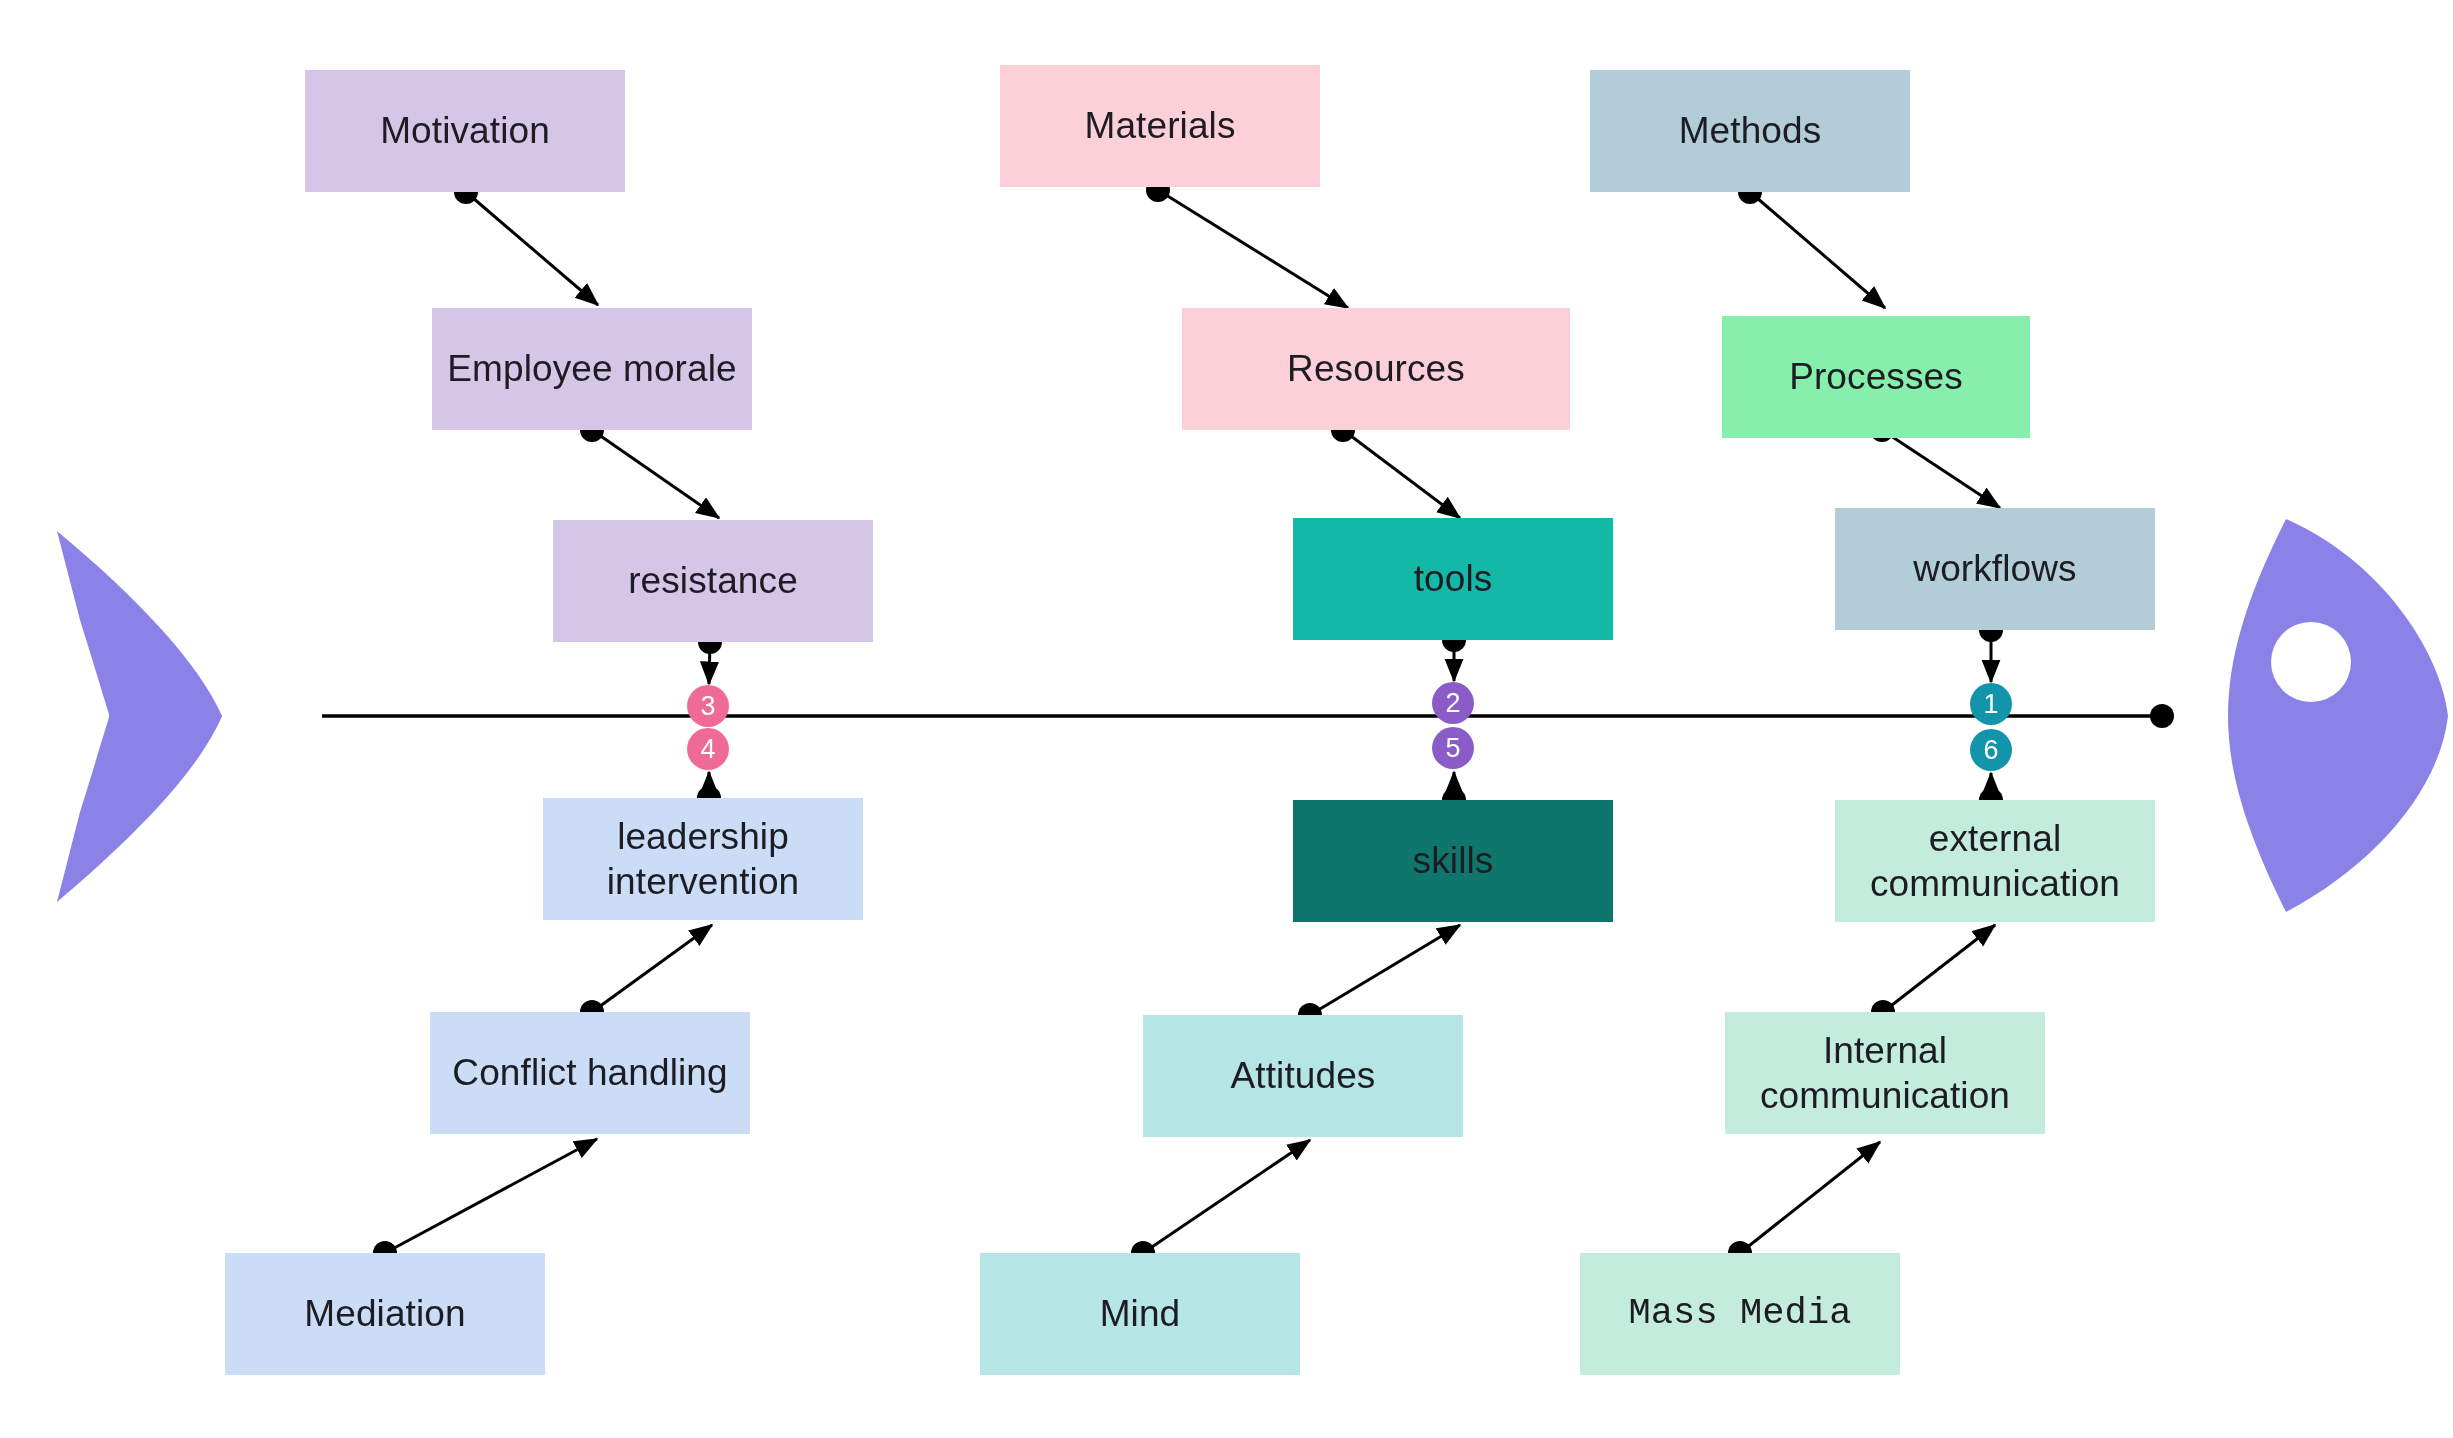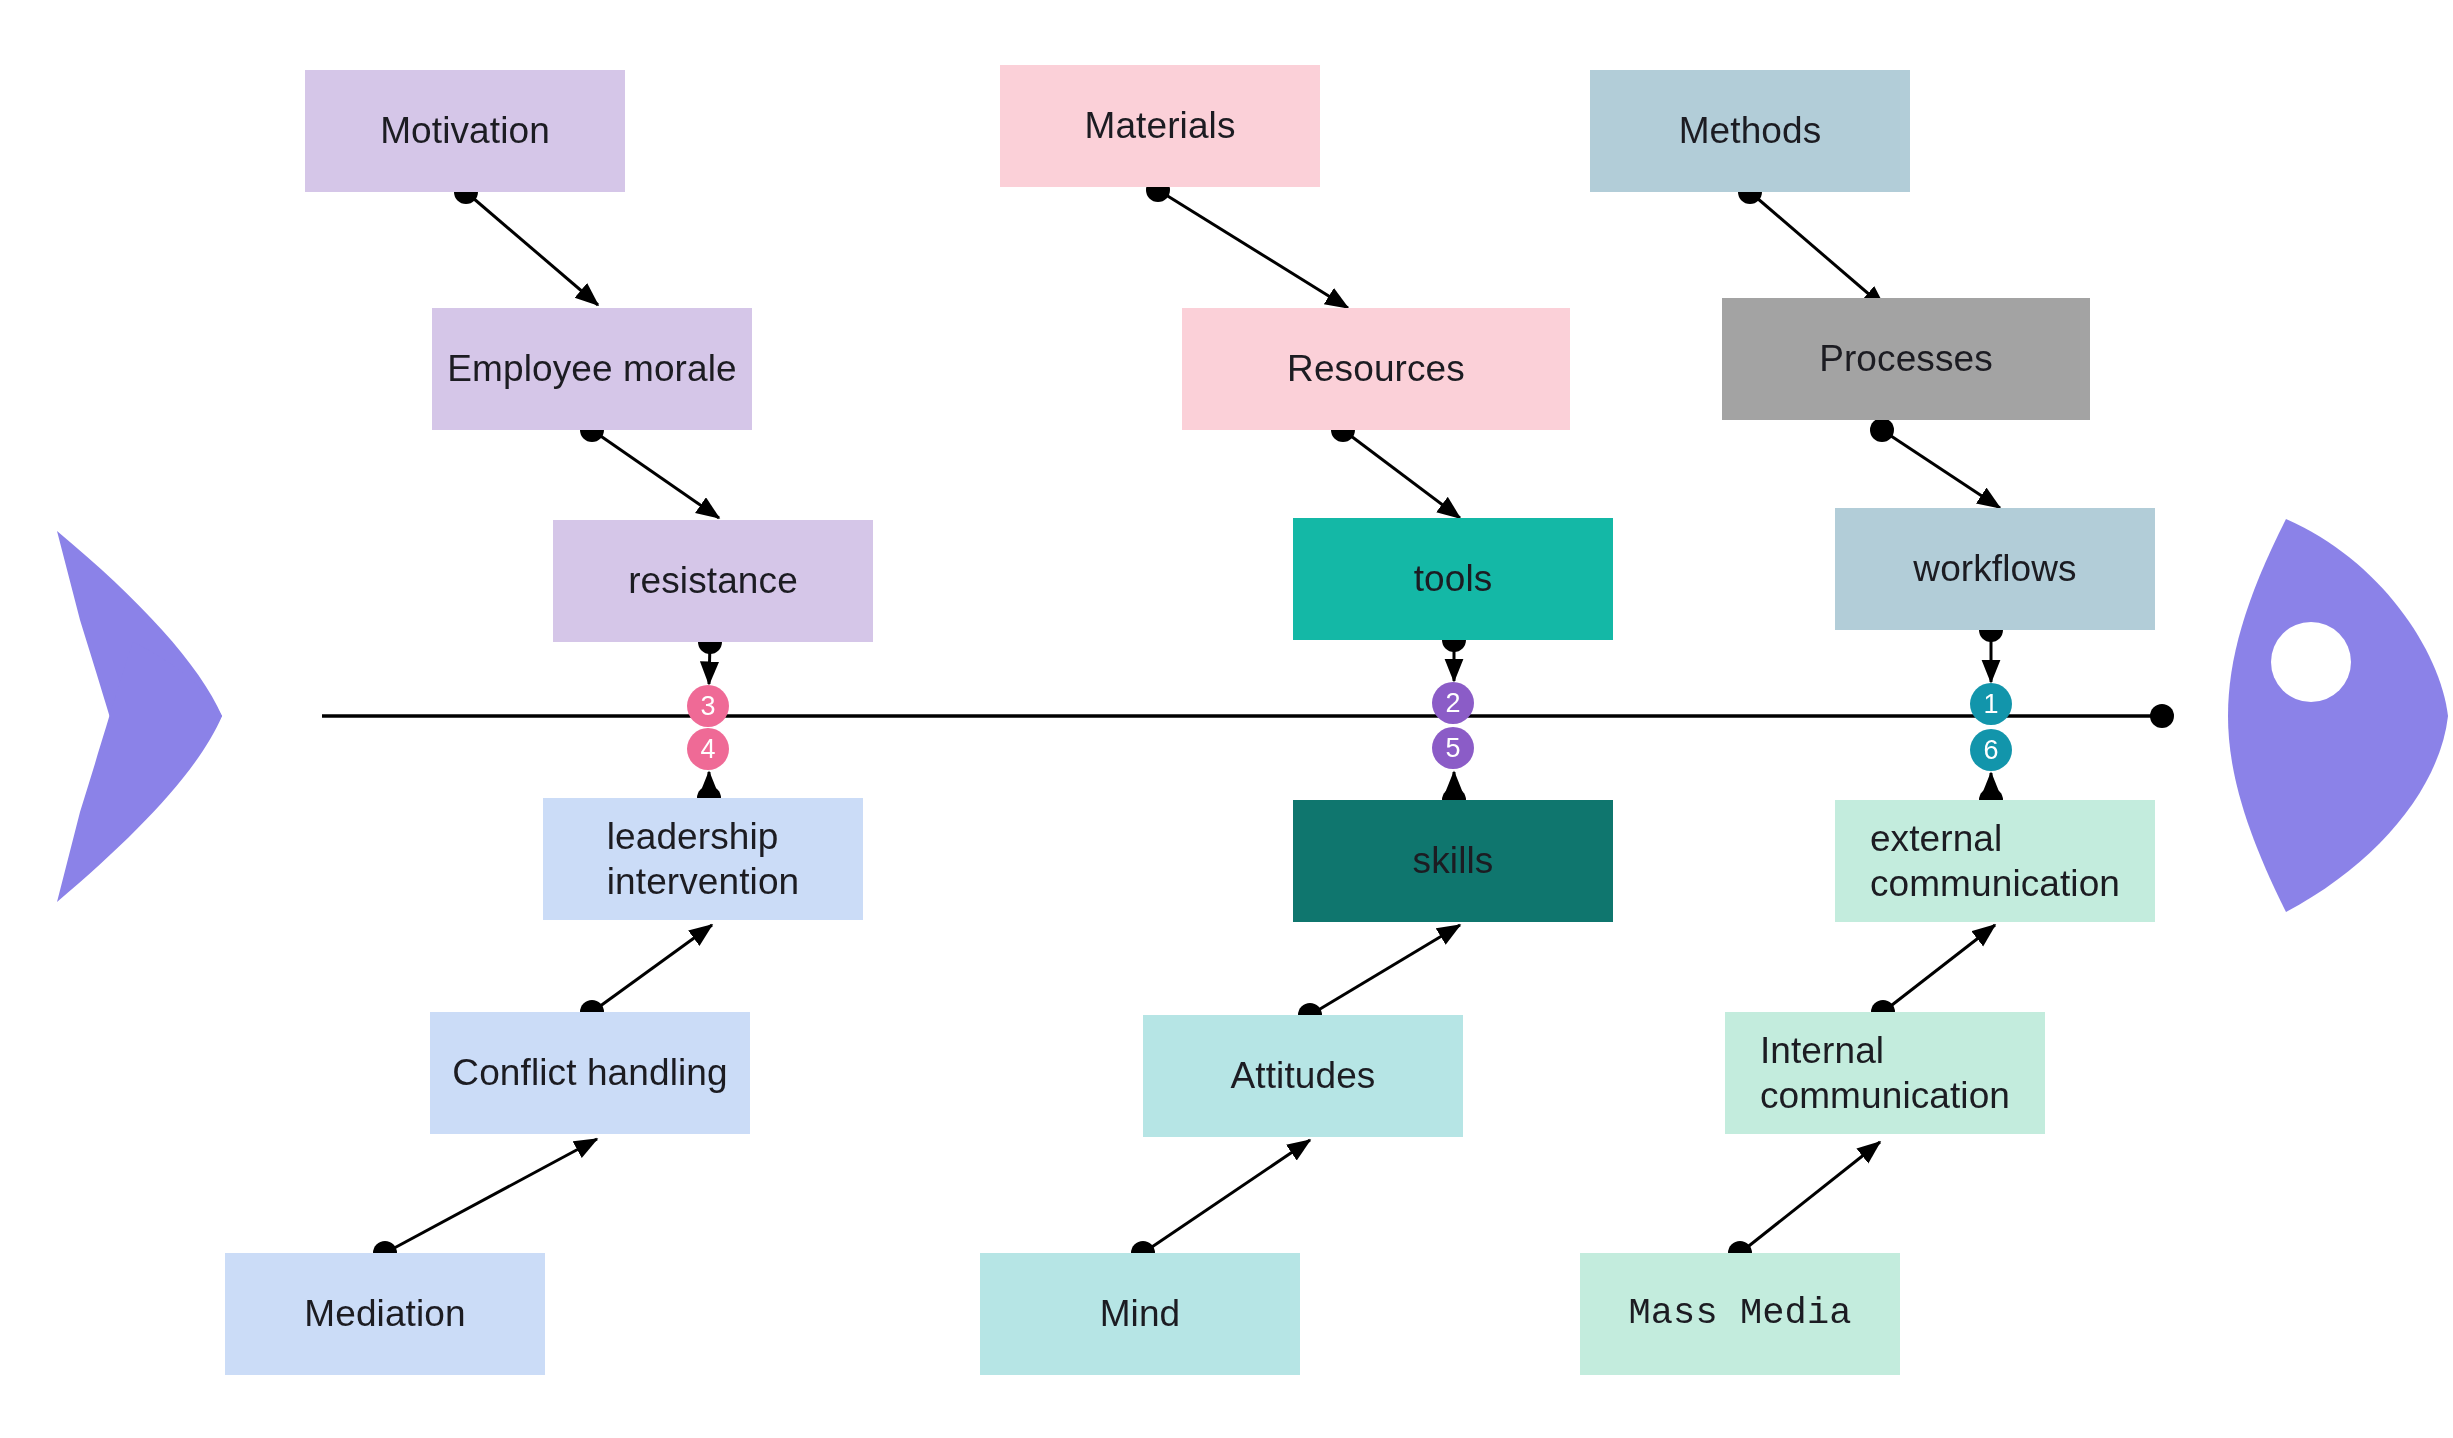--- a/index.html
+++ b/index.html
@@ -21,21 +21,21 @@
     position: absolute;
     left: 0; top: 0;
     width: 2453px;
     height: 1438px;
   }
   .node-box {
     position: absolute;
     display: flex;
     align-items: center;
     justify-content: center;
-    text-align: left;
+    text-align: center;
     color: #1c1c22;
     font-size: 37px;
     line-height: 1.22;
     letter-spacing: 0.1px;
     box-sizing: border-box;
     padding: 2px 13px;
     white-space: pre-line;
   }
   .badge {
     position: absolute;
@@ -175,21 +175,21 @@
 intervention</div>
       <div class="node-box" style="left: 430px; top: 1012px; width: 320px; height: 122px; background: rgb(203, 220, 247);">Conflict handling</div>
       <div class="node-box" style="left: 225px; top: 1253px; width: 320px; height: 122px; background: rgb(203, 220, 247);">Mediation</div>
       <div class="node-box" style="left: 1000px; top: 65px; width: 320px; height: 122px; background: rgb(251, 208, 216);">Materials</div>
       <div class="node-box" style="left: 1182px; top: 308px; width: 388px; height: 122px; background: rgb(251, 208, 216);">Resources</div>
       <div class="node-box" style="left: 1293px; top: 518px; width: 320px; height: 122px; background: #14b8a6;">tools</div>
       <div class="node-box" style="left: 1293px; top: 800px; width: 320px; height: 122px; background: #0f766e;">skills</div>
       <div class="node-box" style="left: 1143px; top: 1015px; width: 320px; height: 122px; background: rgb(182, 229, 229);">Attitudes</div>
       <div class="node-box" style="left: 980px; top: 1253px; width: 320px; height: 122px; background: rgb(182, 229, 229);">Mind</div>
       <div class="node-box" style="left: 1590px; top: 70px; width: 320px; height: 122px; background: rgb(178, 205, 216);">Methods</div>
-      <div class="node-box" style="left: 1722px; top: 298px; width: 368px; height: 122px; background: #a3a3a3;">Processes</div>
+      <div class="node-box" style="left: 1722px; top: 316px; width: 308px; height: 122px; background: #86efac;">Processes</div>
       <div class="node-box" style="left: 1835px; top: 508px; width: 320px; height: 122px; background: rgb(178, 205, 216);">workflows</div>
       <div class="node-box" style="left: 1835px; top: 800px; width: 320px; height: 122px; background: rgb(195, 236, 221);">external
 communication</div>
       <div class="node-box" style="left: 1725px; top: 1012px; width: 320px; height: 122px; background: rgb(195, 236, 221);">Internal
 communication</div>
       <div class="node-box" style="left: 1580px; top: 1253px; width: 320px; height: 122px; background: rgb(195, 236, 221); font-family: Liberation Mono, monospace;">Mass Media</div>
     </div>
 
   <div id="badge-layer">
       <div class="badge" style="left: 687px; top: 685px; width: 42px; height: 42px; background: rgb(239, 106, 150);">3</div>

